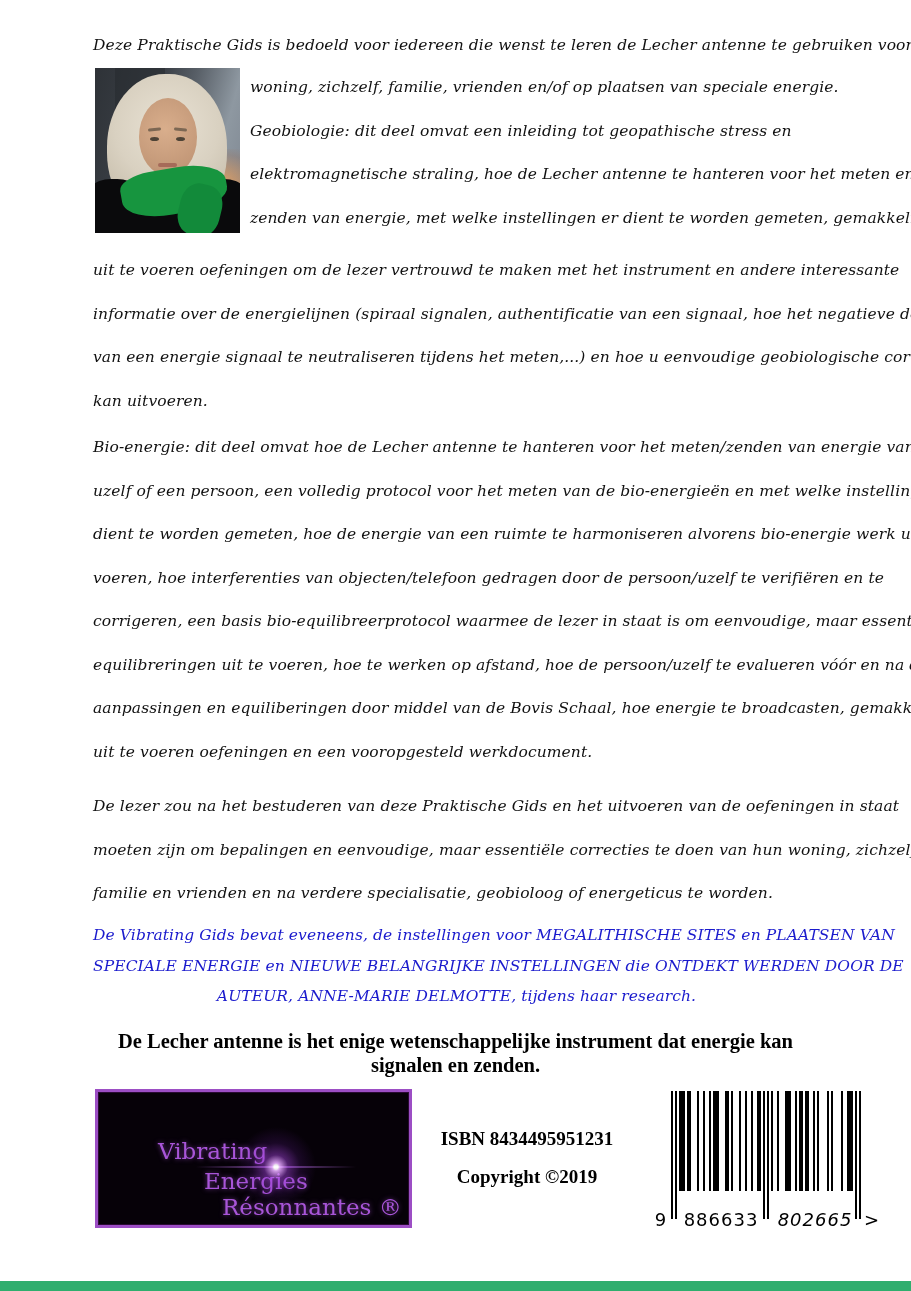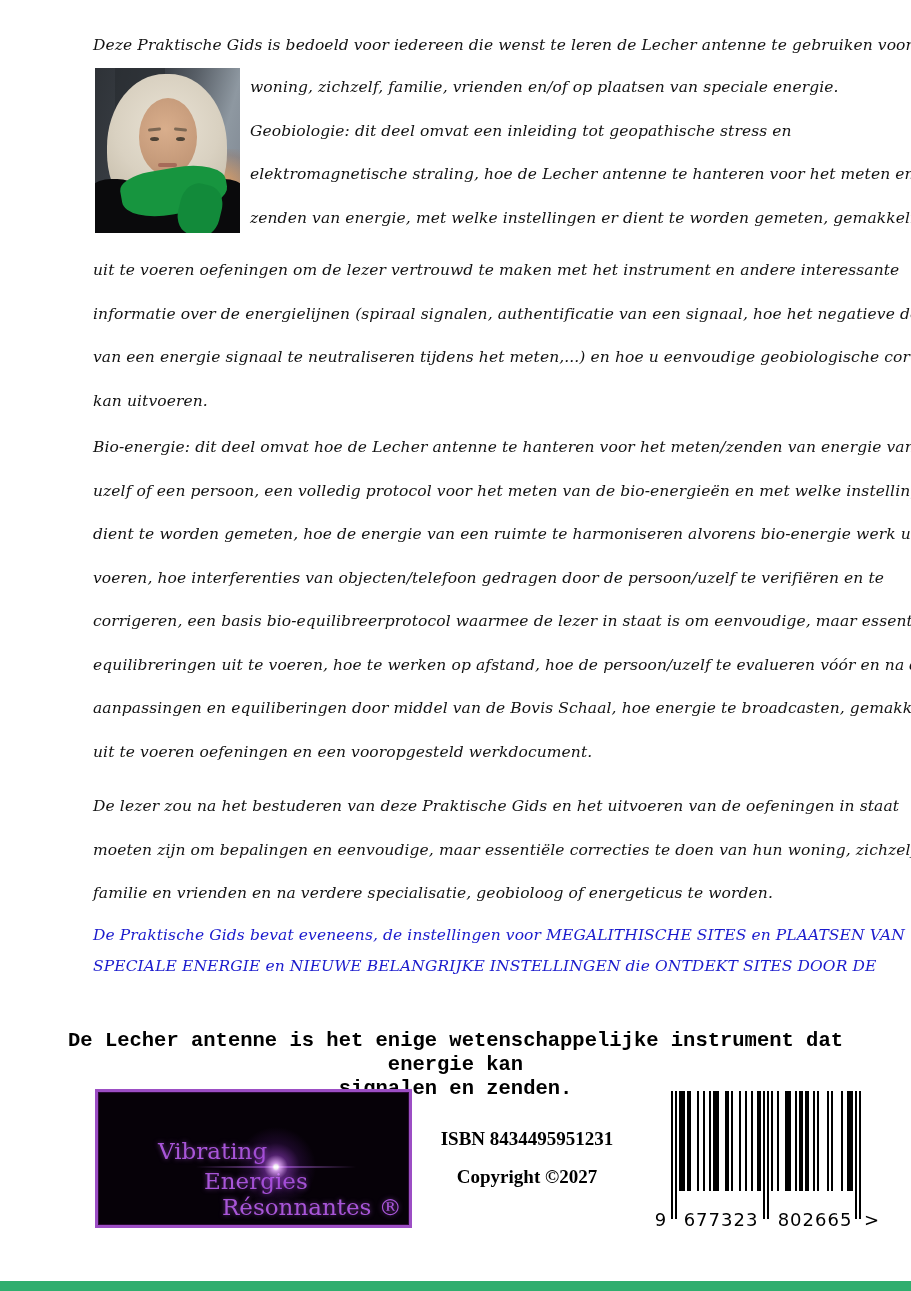--- a/index.html
+++ b/index.html
@@ -15,21 +15,21 @@
   .intro-line{ position:absolute; left:93px; top:24px; height:43px; line-height:43px; }
   .p1-beside{ left:250px; top:66px; }
   .p1-rest{ left:93px; top:249px; }
   .p2{ left:93px; top:426px; }
   .p3{ left:93px; top:785px; }
   .blue-note{ left:93px; top:920px; width:727px; text-align:center; color:#1a1acd; }
   .blue-note .tline{ height:30.6px; line-height:30.6px; }
   
   .headline{
     position:absolute; left:60px; top:1029px; width:791px; text-align:center;
-    font-family:Liberation Mono, monospace; font-weight:bold; font-size:20.5px; line-height:24px;
+    font-family:Liberation Serif, serif; font-weight:bold; font-size:20.5px; line-height:24px;
     color:#000;
   }
   
   .photo{ position:absolute; left:95px; top:68px; width:145px; height:165px; overflow:hidden;
     background:linear-gradient(105deg,#2e3237 0%,#3c4148 38%,#596068 55%,#8e98a1 78%,#7d8590 100%); }
   .photo *{ position:absolute; }
   .ph-panel{ left:20px; top:0; width:50px; height:100%; background:#24272b; opacity:.5; }
   .ph-sunset{ right:0; bottom:26px; width:60px; height:58px;
     background:radial-gradient(ellipse at 70% 60%, rgba(236,160,90,.85), rgba(160,110,80,.25) 60%, transparent 78%); }
   .ph-hair{ left:12px; top:6px; width:120px; height:152px; border-radius:48%;
@@ -67,21 +67,21 @@
     font-family:"Liberation Serif", serif; font-weight:bold; font-size:19px; color:#000; }
   .isbn-block .copyright{ margin-top:16px; }
   
   .barcode{ position:absolute; left:655px; top:1091px; width:206px; height:139px; background:#fff; }
   .barcode .bars{ position:absolute; left:16px; top:0; width:190px; height:132px; }
   .barcode .bar{ position:absolute; top:0; background:#000; }
   .barcode .digits span{ position:absolute; bottom:0; font-family:"DejaVu Sans", sans-serif;
     font-size:18px; color:#000; background:#fff; text-align:center; letter-spacing:1px; }
   .bc-lead{ left:-2px; width:16px; }
   .bc-g1{ left:26px; width:80px; }
-  .bc-g2{ left:120px; width:80px; }
+  .bc-g2{ left:120px; width:80px;font-style:italic; }
   .bc-arrow{ left:208px; width:18px; letter-spacing:0; }
   
   .bottom-bar{ position:absolute; left:0; bottom:0; width:100%; height:10px; background:#2fae6e; }
 </style>
 </head>
 <body>
 
 <div class="page">
 
   <div class="intro-line script">Deze Praktische Gids is bedoeld voor iedereen die wenst te leren de Lecher antenne te gebruiken voor hun</div>
@@ -124,40 +124,41 @@
       <div class="tline">equilibreringen uit te voeren, hoe te werken op afstand, hoe de persoon/uzelf te evalueren vóór en na de</div>
       <div class="tline">aanpassingen en equiliberingen door middel van de Bovis Schaal, hoe energie te broadcasten, gemakkelijk</div>
       <div class="tline">uit te voeren oefeningen en een vooropgesteld werkdocument.</div>
     </div>
   <div class="para p3 script">
       <div class="tline">De lezer zou na het bestuderen van deze Praktische Gids en het uitvoeren van de oefeningen in staat</div>
       <div class="tline">moeten zijn om bepalingen en eenvoudige, maar essentiële correcties te doen van hun woning, zichzelf,</div>
       <div class="tline">familie en vrienden en na verdere specialisatie, geobioloog of energeticus te worden.</div>
     </div>
   <div class="para blue-note script" style="color: rgb(26, 26, 205);">
-      <div class="tline">De Praktische Gids bevat eveneens, de instellingen voor MEGALITHISCHE SITES en PLAATSEN VAN</div>
-      <div class="tline">SPECIALE ENERGIE en NIEUWE BELANGRIJKE INSTELLINGEN die ONTDEKT SITES DOOR DE</div>
+      <div class="tline">De Vibrating Gids bevat eveneens, de instellingen voor MEGALITHISCHE SITES en PLAATSEN VAN</div>
+      <div class="tline">SPECIALE ENERGIE en NIEUWE BELANGRIJKE INSTELLINGEN die ONTDEKT WERDEN DOOR DE</div>
+      <div class="tline">AUTEUR, ANNE-MARIE DELMOTTE, tijdens haar research.</div>
     </div>
 
   <div class="headline">
     <div>De Lecher antenne is het enige wetenschappelijke instrument dat energie kan</div>
     <div>signalen en zenden.</div>
   </div>
 
   <div class="logo">
     <div class="word logo-w2">Vibrating</div>
     <div class="word logo-w3">Energies</div>
     <div class="word logo-w4">Résonnantes ®</div>
     <div class="logo-ray"></div>
     <div class="logo-flare"></div>
   </div>
 
   <div class="isbn-block">
     <div class="isbn">ISBN 8434495951231</div>
-    <div class="copyright">Copyright ©2027</div>
+    <div class="copyright">Copyright ©2019</div>
   </div>
 
   <div class="barcode">
     <div class="bars">
         <div class="bar" style="left: 0px; width: 2px; height: 128px;"></div>
         <div class="bar" style="left: 4px; width: 2px; height: 128px;"></div>
         <div class="bar" style="left: 8px; width: 2px; height: 100px;"></div>
         <div class="bar" style="left: 10px; width: 2px; height: 100px;"></div>
         <div class="bar" style="left: 12px; width: 2px; height: 100px;"></div>
         <div class="bar" style="left: 16px; width: 2px; height: 100px;"></div>
@@ -194,20 +195,20 @@
         <div class="bar" style="left: 160px; width: 2px; height: 100px;"></div>
         <div class="bar" style="left: 170px; width: 2px; height: 100px;"></div>
         <div class="bar" style="left: 176px; width: 2px; height: 100px;"></div>
         <div class="bar" style="left: 178px; width: 2px; height: 100px;"></div>
         <div class="bar" style="left: 180px; width: 2px; height: 100px;"></div>
         <div class="bar" style="left: 184px; width: 2px; height: 128px;"></div>
         <div class="bar" style="left: 188px; width: 2px; height: 128px;"></div>
       </div>
     <div class="digits">
       <span class="bc-lead">9</span>
-      <span class="bc-g1">677323</span>
+      <span class="bc-g1">886633</span>
       <span class="bc-g2">802665</span>
       <span class="bc-arrow">&gt;</span>
     </div>
   </div>
 
   <div class="bottom-bar" style="background: rgb(47, 174, 110);"></div>
 </div>
 
 </body></html>

